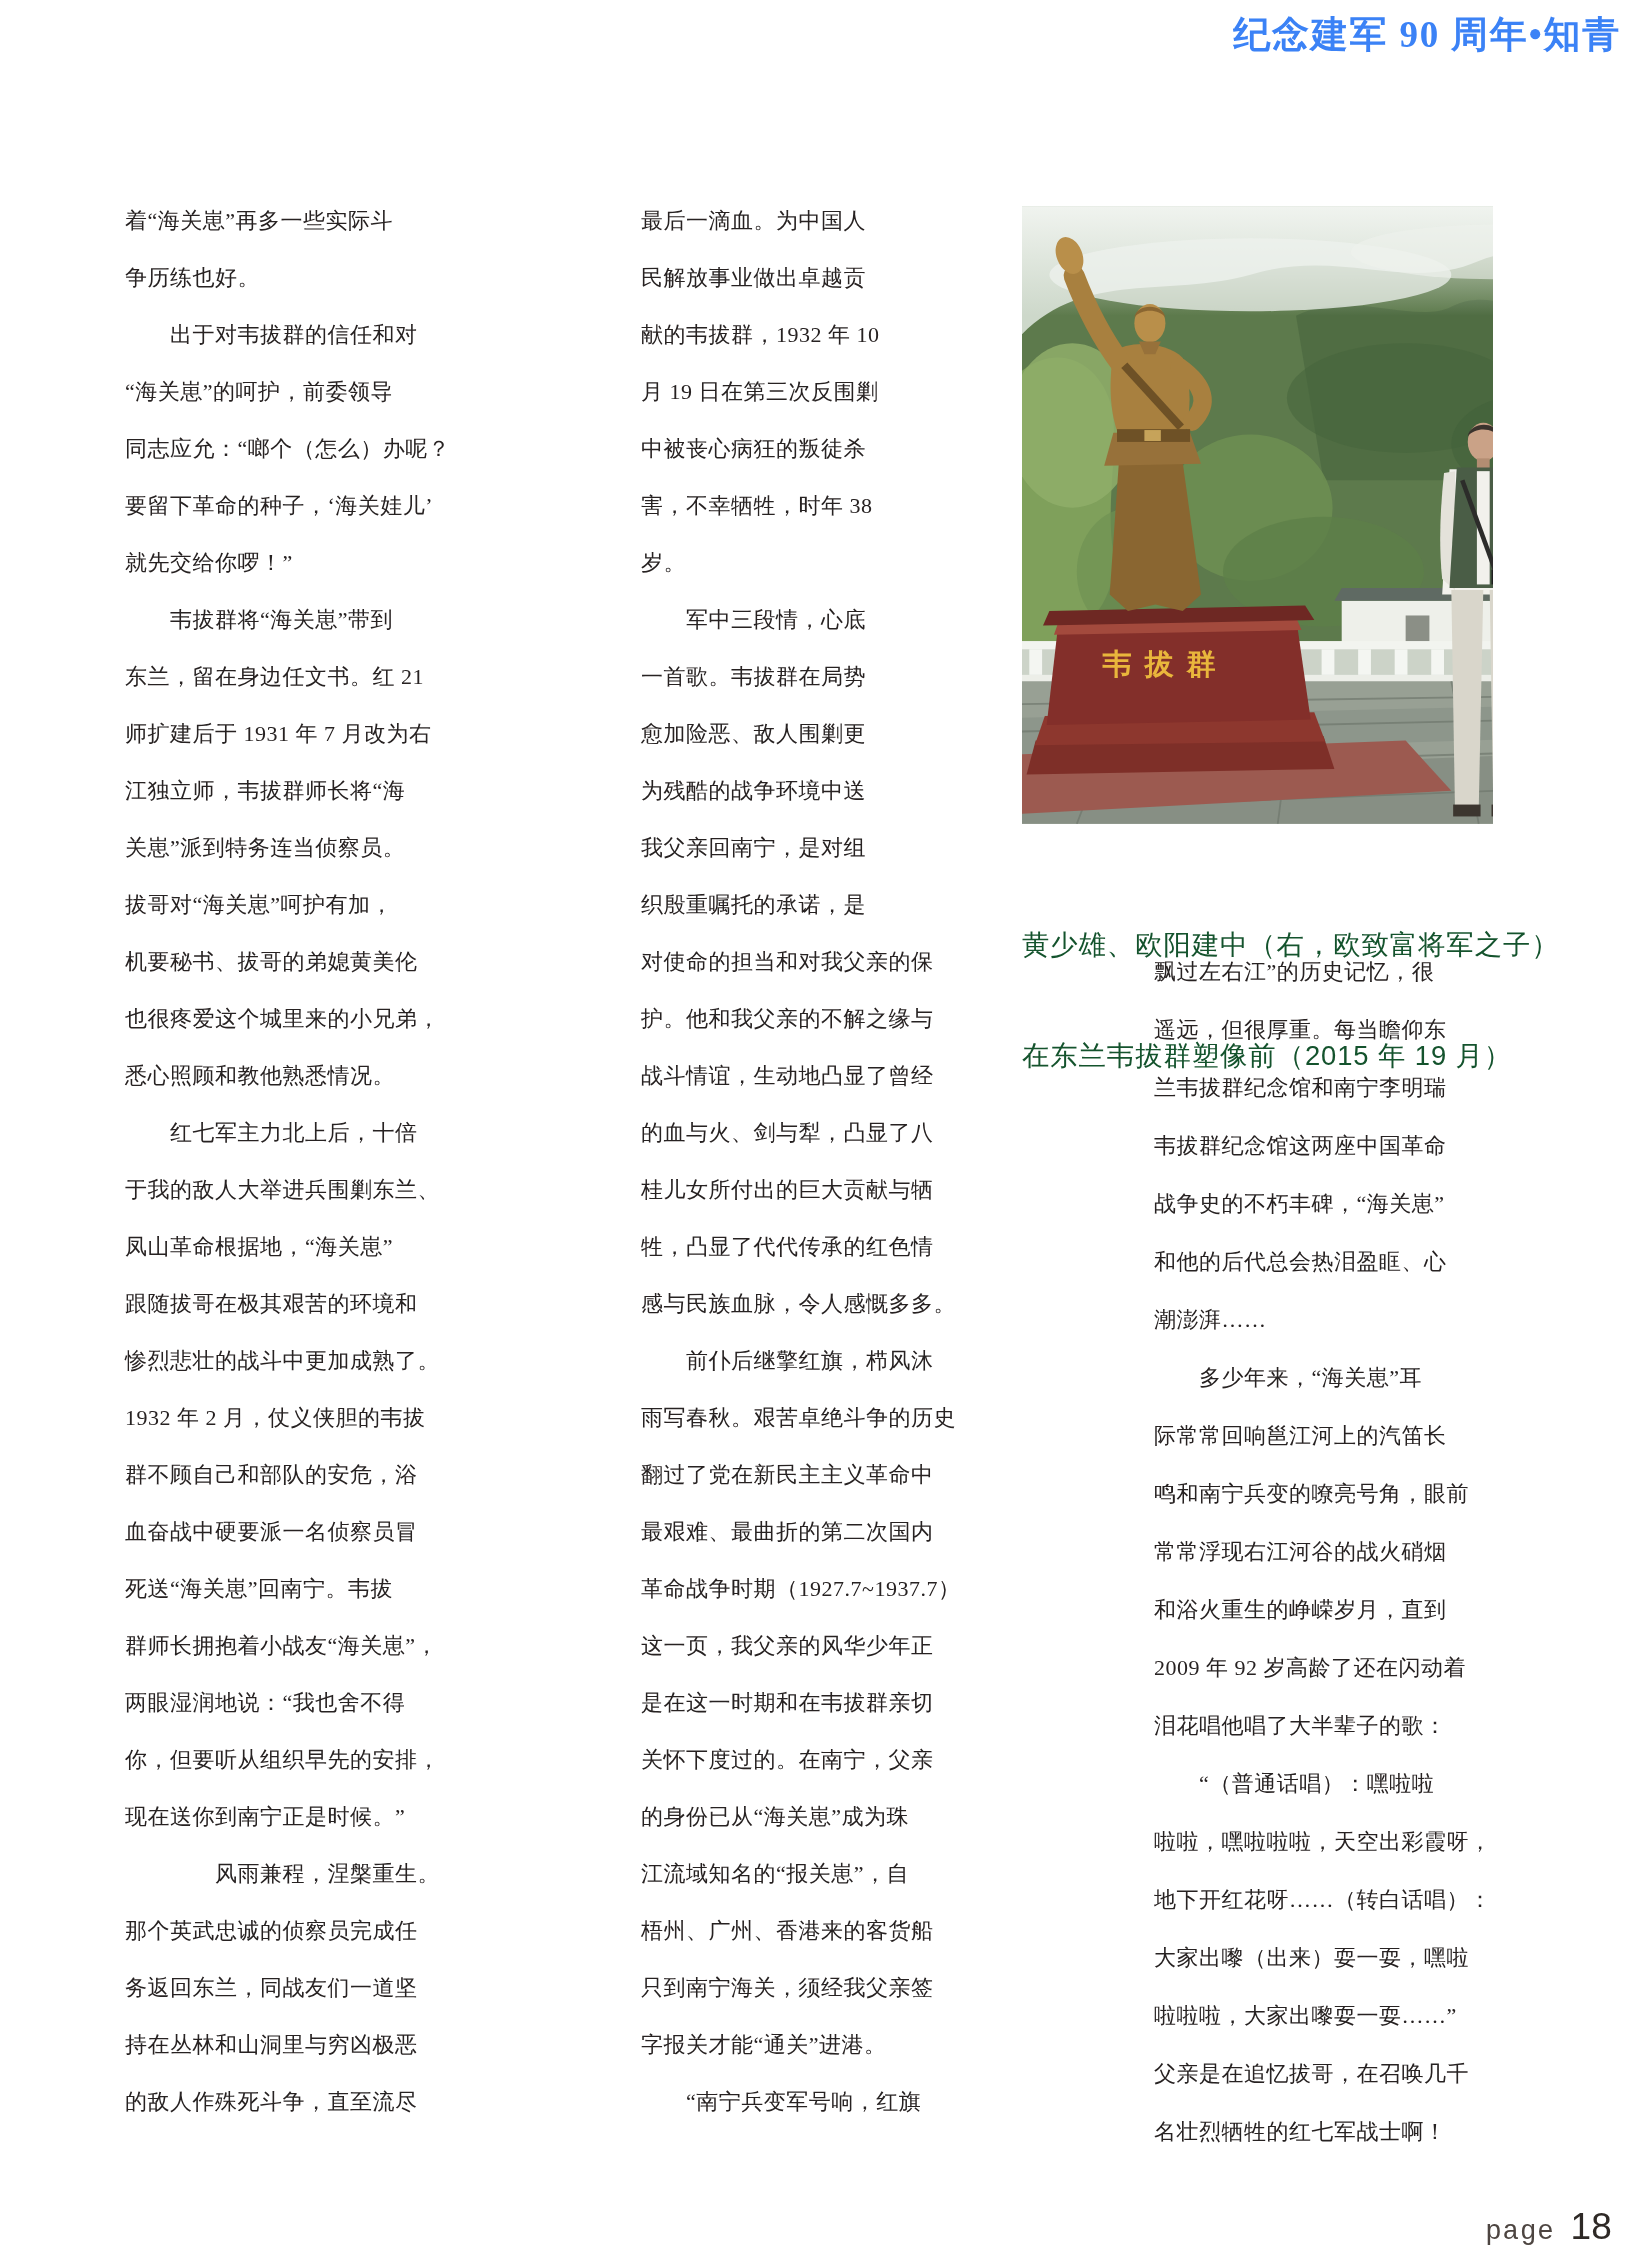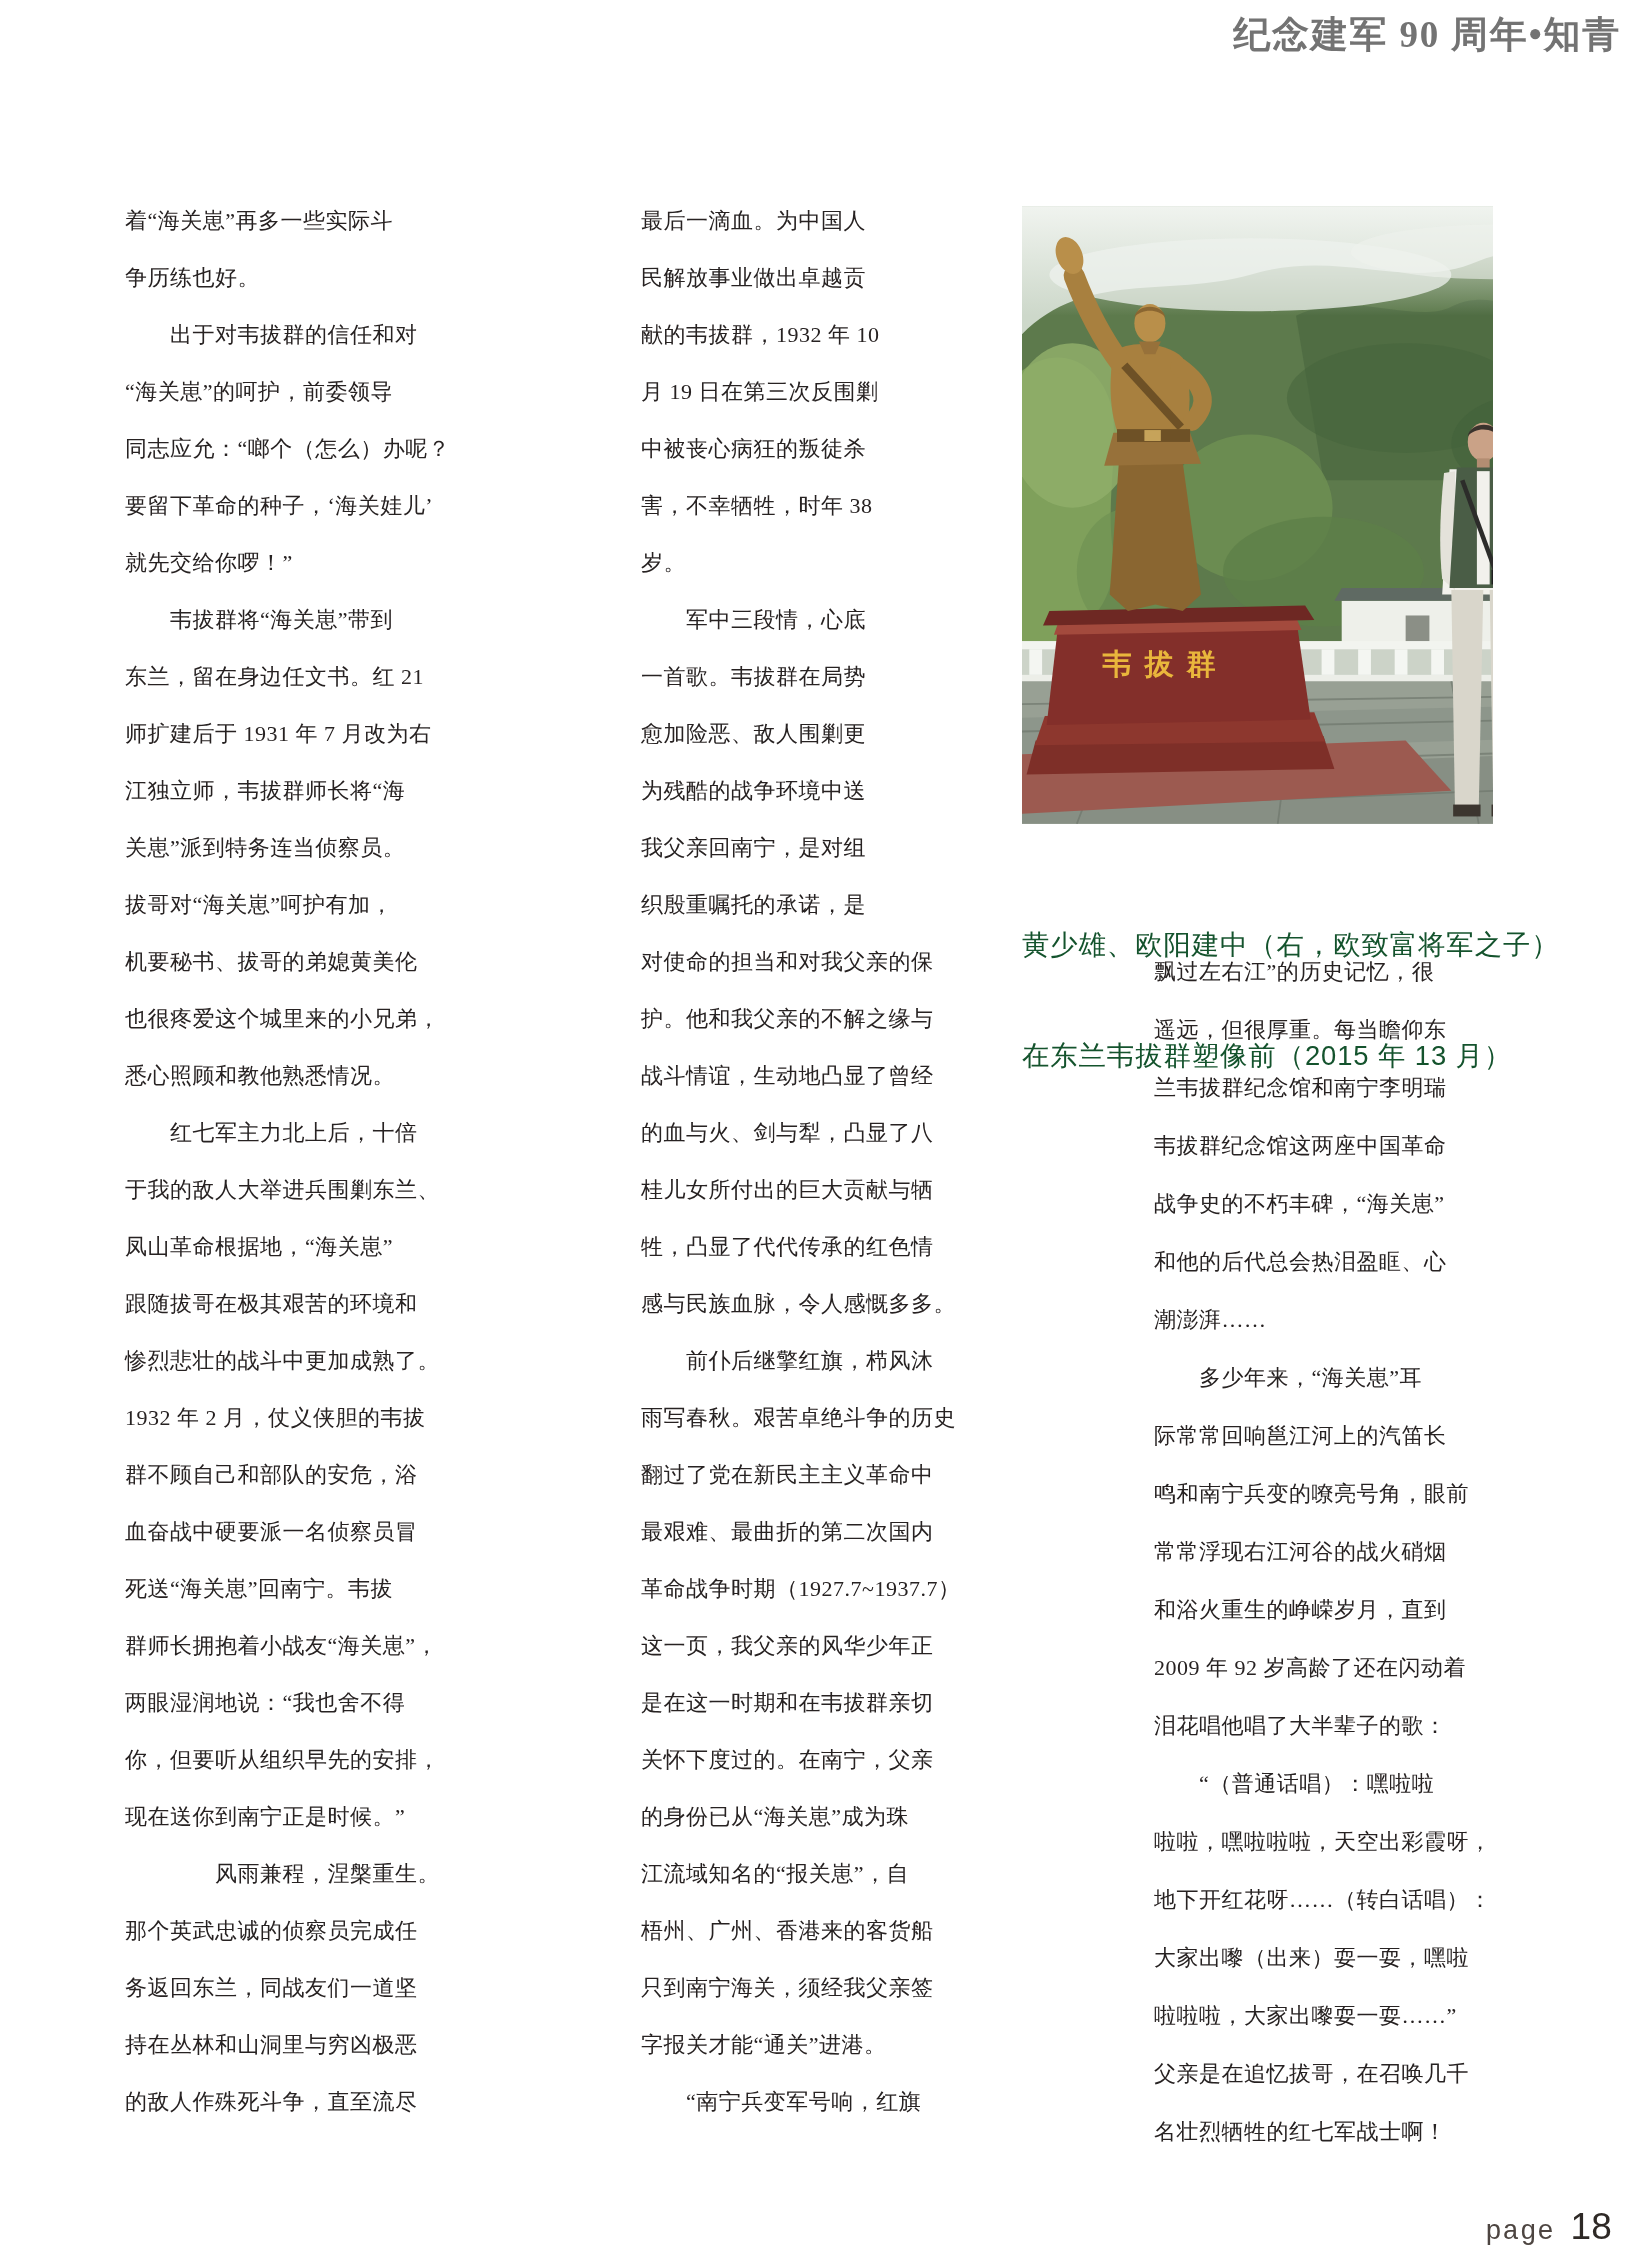--- a/index.html
+++ b/index.html
@@ -43,21 +43,21 @@
   .footer-number{
     font-family:"Liberation Sans","DejaVu Sans",sans-serif;
     font-size:37px;color:#2e2926;
   }
 </style>
 </head>
 <body>
 
 <div>
 
-  <div class="page-header" style="color: #737373;">纪念建军 90 周年•知青</div>
+  <div class="page-header" style="color: #3b82f6;">纪念建军 90 周年•知青</div>
 
   <div class="text-col col-1"><div class="t-line">着“海关崽”再多一些实际斗</div><div class="t-line">争历练也好。</div><div class="t-line">　　出于对韦拔群的信任和对</div><div class="t-line">“海关崽”的呵护，前委领导</div><div class="t-line">同志应允：“啷个（怎么）办呢？</div><div class="t-line">要留下革命的种子，‘海关娃儿’</div><div class="t-line">就先交给你啰！”</div><div class="t-line">　　韦拔群将“海关崽”带到</div><div class="t-line">东兰，留在身边任文书。红 21</div><div class="t-line">师扩建后于 1931 年 7 月改为右</div><div class="t-line">江独立师，韦拔群师长将“海</div><div class="t-line">关崽”派到特务连当侦察员。</div><div class="t-line">拔哥对“海关崽”呵护有加，</div><div class="t-line">机要秘书、拔哥的弟媳黄美伦</div><div class="t-line">也很疼爱这个城里来的小兄弟，</div><div class="t-line">悉心照顾和教他熟悉情况。</div><div class="t-line">　　红七军主力北上后，十倍</div><div class="t-line">于我的敌人大举进兵围剿东兰、</div><div class="t-line">凤山革命根据地，“海关崽”</div><div class="t-line">跟随拔哥在极其艰苦的环境和</div><div class="t-line">惨烈悲壮的战斗中更加成熟了。</div><div class="t-line">1932 年 2 月，仗义侠胆的韦拔</div><div class="t-line">群不顾自己和部队的安危，浴</div><div class="t-line">血奋战中硬要派一名侦察员冒</div><div class="t-line">死送“海关崽”回南宁。韦拔</div><div class="t-line">群师长拥抱着小战友“海关崽”，</div><div class="t-line">两眼湿润地说：“我也舍不得</div><div class="t-line">你，但要听从组织早先的安排，</div><div class="t-line">现在送你到南宁正是时候。”</div><div class="t-line">　　　　风雨兼程，涅槃重生。</div><div class="t-line">那个英武忠诚的侦察员完成任</div><div class="t-line">务返回东兰，同战友们一道坚</div><div class="t-line">持在丛林和山洞里与穷凶极恶</div><div class="t-line">的敌人作殊死斗争，直至流尽</div></div>
   <div class="text-col col-2"><div class="t-line">最后一滴血。为中国人</div><div class="t-line">民解放事业做出卓越贡</div><div class="t-line">献的韦拔群，1932 年 10</div><div class="t-line">月 19 日在第三次反围剿</div><div class="t-line">中被丧心病狂的叛徒杀</div><div class="t-line">害，不幸牺牲，时年 38</div><div class="t-line">岁。</div><div class="t-line">　　军中三段情，心底</div><div class="t-line">一首歌。韦拔群在局势</div><div class="t-line">愈加险恶、敌人围剿更</div><div class="t-line">为残酷的战争环境中送</div><div class="t-line">我父亲回南宁，是对组</div><div class="t-line">织殷重嘱托的承诺，是</div><div class="t-line">对使命的担当和对我父亲的保</div><div class="t-line">护。他和我父亲的不解之缘与</div><div class="t-line">战斗情谊，生动地凸显了曾经</div><div class="t-line">的血与火、剑与犁，凸显了八</div><div class="t-line">桂儿女所付出的巨大贡献与牺</div><div class="t-line">牲，凸显了代代传承的红色情</div><div class="t-line">感与民族血脉，令人感慨多多。</div><div class="t-line">　　前仆后继擎红旗，栉风沐</div><div class="t-line">雨写春秋。艰苦卓绝斗争的历史</div><div class="t-line">翻过了党在新民主主义革命中</div><div class="t-line">最艰难、最曲折的第二次国内</div><div class="t-line">革命战争时期（1927.7~1937.7）</div><div class="t-line">这一页，我父亲的风华少年正</div><div class="t-line">是在这一时期和在韦拔群亲切</div><div class="t-line">关怀下度过的。在南宁，父亲</div><div class="t-line">的身份已从“海关崽”成为珠</div><div class="t-line">江流域知名的“报关崽”，自</div><div class="t-line">梧州、广州、香港来的客货船</div><div class="t-line">只到南宁海关，须经我父亲签</div><div class="t-line">字报关才能“通关”进港。</div><div class="t-line">　　“南宁兵变军号响，红旗</div></div>
   <div class="text-col col-3"><div class="t-line">飘过左右江”的历史记忆，很</div><div class="t-line">遥远，但很厚重。每当瞻仰东</div><div class="t-line">兰韦拔群纪念馆和南宁李明瑞</div><div class="t-line">韦拔群纪念馆这两座中国革命</div><div class="t-line">战争史的不朽丰碑，“海关崽”</div><div class="t-line">和他的后代总会热泪盈眶、心</div><div class="t-line">潮澎湃……</div><div class="t-line">　　多少年来，“海关崽”耳</div><div class="t-line">际常常回响邕江河上的汽笛长</div><div class="t-line">鸣和南宁兵变的嘹亮号角，眼前</div><div class="t-line">常常浮现右江河谷的战火硝烟</div><div class="t-line">和浴火重生的峥嵘岁月，直到</div><div class="t-line">2009 年 92 岁高龄了还在闪动着</div><div class="t-line">泪花唱他唱了大半辈子的歌：</div><div class="t-line">　　“（普通话唱）：嘿啦啦</div><div class="t-line">啦啦，嘿啦啦啦，天空出彩霞呀，</div><div class="t-line">地下开红花呀……（转白话唱）：</div><div class="t-line">大家出嚟（出来）耍一耍，嘿啦</div><div class="t-line">啦啦啦，大家出嚟耍一耍……”</div><div class="t-line">父亲是在追忆拔哥，在召唤几千</div><div class="t-line">名壮烈牺牲的红七军战士啊！</div></div>
 
   <div class="photo-frame">
     <svg width="591" height="618" viewBox="0 0 647 676" xmlns="http://www.w3.org/2000/svg">
       <defs>
         <linearGradient id="fog" x1="0" y1="0" x2="0" y2="1">
           <stop offset="0" stop-color="#f2f5f1" stop-opacity="0.95"></stop>
@@ -191,21 +191,21 @@
         <polygon points="560,455 598,455 594,662 566,662" fill="#3a3a38"></polygon>
         <polygon points="604,455 644,455 642,662 612,662" fill="#3a3a38"></polygon>
         <rect x="564" y="656" width="32" height="13" fill="#22201e"></rect>
         <rect x="610" y="656" width="32" height="13" fill="#22201e"></rect>
       </g>
     </svg>
   </div>
 
   <div class="photo-caption">
     <div>黄少雄、欧阳建中（右，欧致富将军之子）</div>
-    <div>在东兰韦拔群塑像前（2015 年 13 月）</div>
+    <div>在东兰韦拔群塑像前（2015 年 19 月）</div>
   </div>
 
   <div class="page-footer">
     <span class="footer-label">page</span>
     <span class="footer-number">18</span>
   </div>
 
 </div>
 
 

